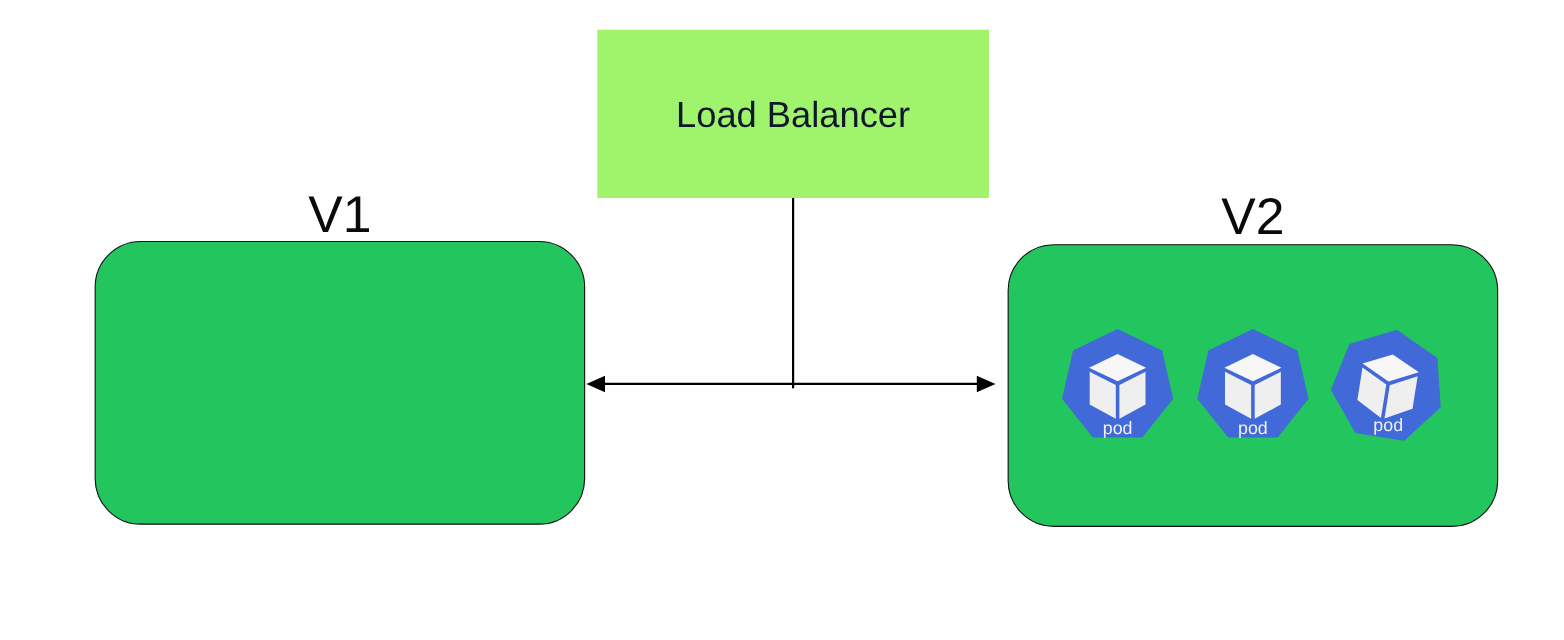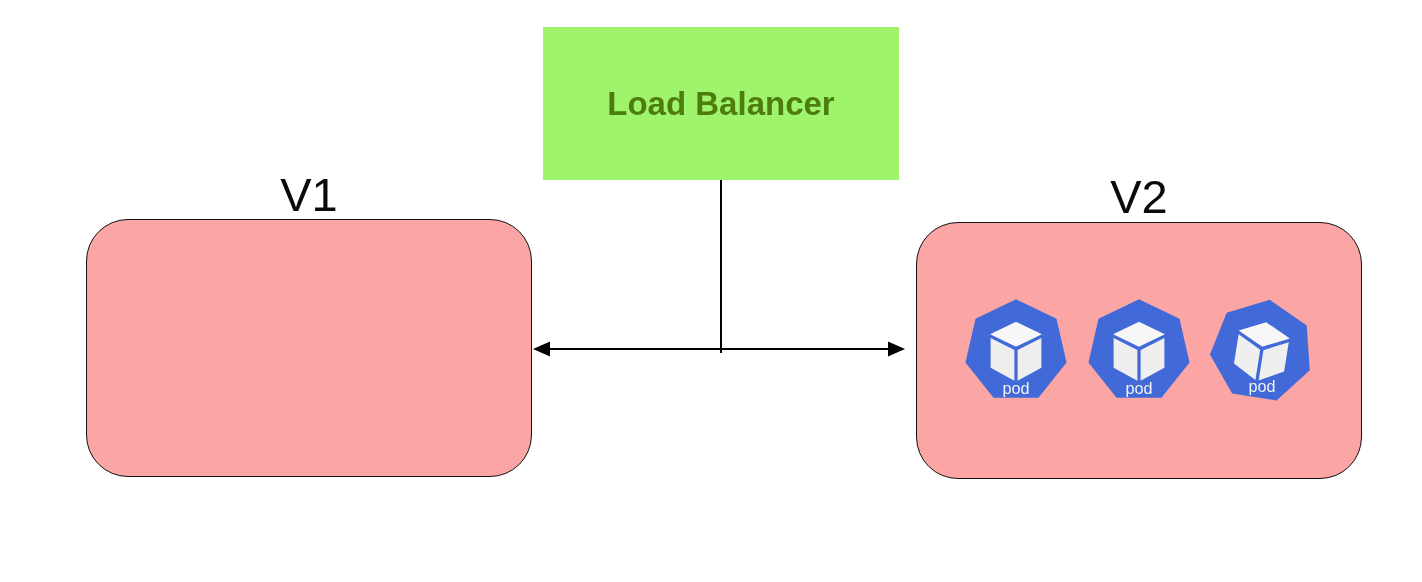--- a/index.html
+++ b/index.html
@@ -28,38 +28,38 @@
     top: 27px;
     width: 356px;
     height: 153px;
     background: #A0F46C;
     display: flex;
     align-items: center;
     justify-content: center;
   }
   .lb-box .lb-label {
     font-size: 33px;
-    font-weight: bold;
-    color: #4d7c0f;
+    font-weight: normal;
+    color: #0f172a;
     letter-spacing: 0px;
   }
   .group-label {
     position: absolute;
     width: 446px;
     text-align: center;
     font-size: 47px;
     line-height: 48px;
     color: #0a0a0a;
     font-weight: 400;
   }
   .v1-label { left: 86px;  top: 171px; }
   .v2-label { left: 916px; top: 173px; }
   .group-box {
     position: absolute;
-    background: #fca5a5;
+    background: #22c55e;
     border: 1.5px solid #111111;
     border-radius: 42px;
     box-sizing: border-box;
     display: flex;
     align-items: center;
     justify-content: center;
     gap: 15px;
   }
   .v1-box { left: 86px;  top: 219px; width: 446px; height: 258px; }
   .v2-box { left: 916px; top: 222px; width: 446px; height: 257px; }

